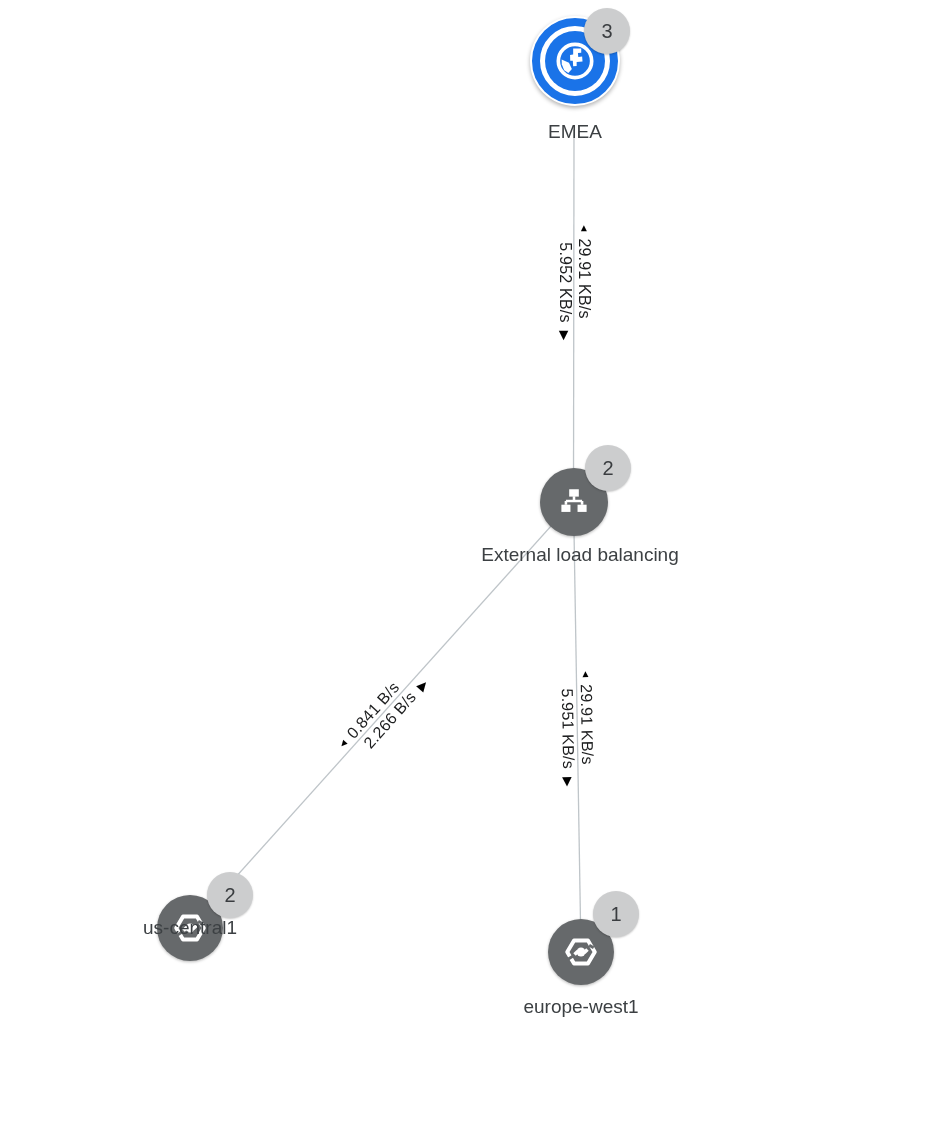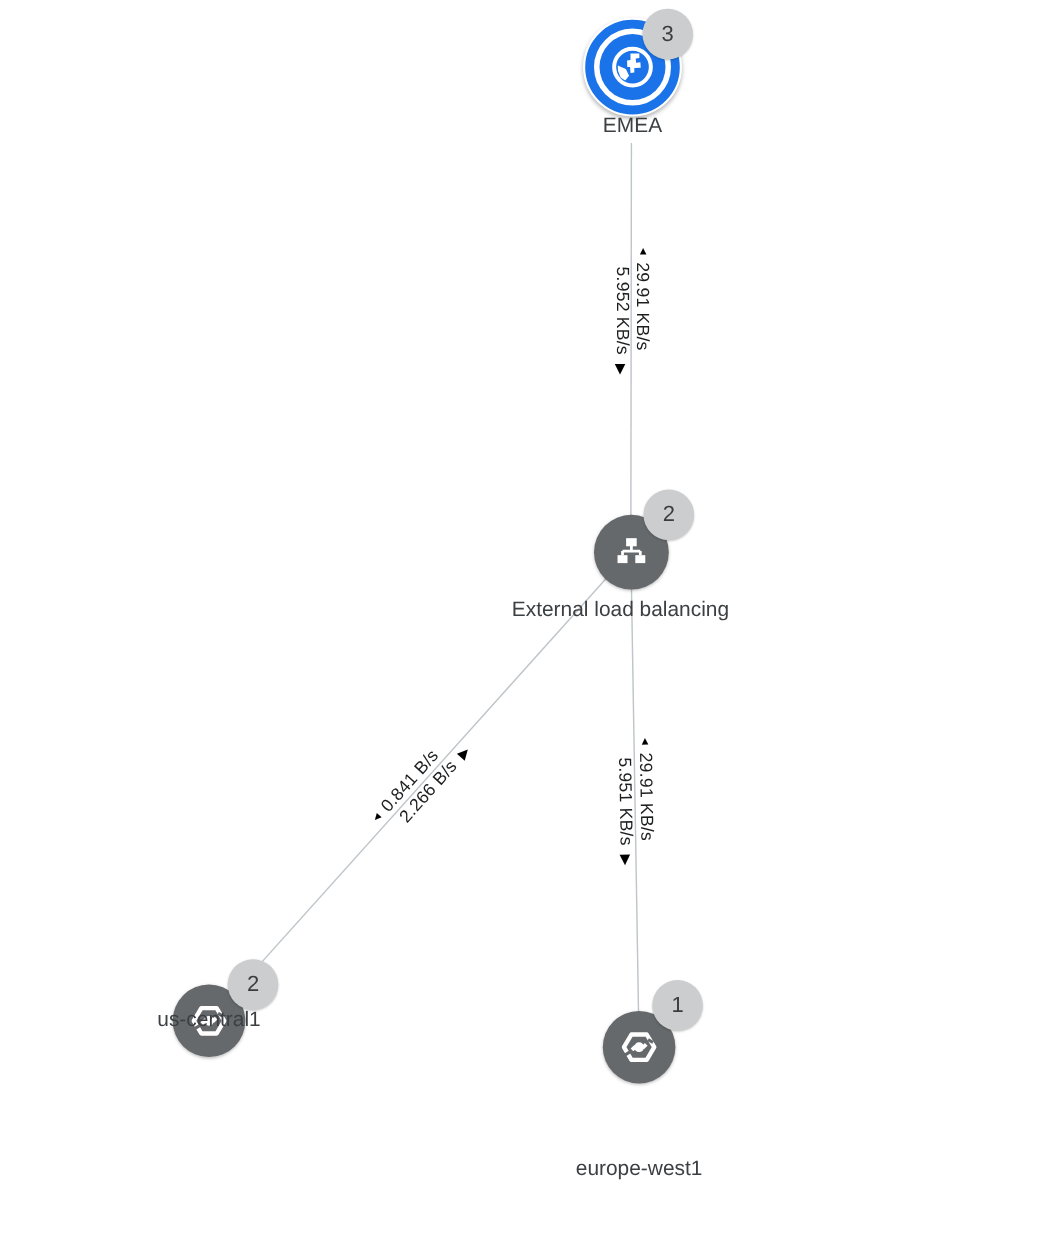--- a/index.html
+++ b/index.html
@@ -84,36 +84,36 @@
             <circle cx="12" cy="12" r="9.1" fill="none" stroke="#ffffff" stroke-width="2"></circle>
             <path fill="#ffffff" d="M11 5.2 L15.4 5.2 L15.4 7.5 L13.6 7.7 L13.8 9.8 L15.9 9.6 L16.1 12.3 L12.9 12.5 L12.9 14.7 L11 14.9 L10.8 11.9 L9.4 11.9 L9.3 8.7 L11 8.5 Z"></path>
             <path fill="#ffffff" d="M4.7 11.2 L8.7 13.0 L10.3 16.3 L8.4 18.6 L6.1 17.1 L4.8 13.8 Z"></path>
           </svg>
         </div>
       </div>
     </div>
     <div class="badge" style="left:584px;top:8px;">
       <span>3</span>
     </div>
-    <div class="nlabel" style="left:475px;top:104px;width:200px;text-align:center;">EMEA</div>
+    <div class="nlabel" style="left:475px;top:121px;width:200px;text-align:center;">EMEA</div>
   </div>
 
   <div class="node">
     <div class="circle gray" style="left:540px;top:468px;width:68px;height:68px;">
       <svg width="34" height="34" viewBox="0 0 24 24">
         <path d="M12 8 V11.3 M6.3 11.3 H17.7 M6.3 11.3 V13.9 M17.7 11.3 V13.9" fill="none" stroke="#ffffff" stroke-width="1.8"></path>
         <rect x="8.6" y="3" width="6.8" height="5.2" fill="#ffffff"></rect>
         <rect x="3.1" y="13.9" width="6.4" height="5.1" fill="#ffffff"></rect>
         <rect x="14.5" y="13.9" width="6.4" height="5.1" fill="#ffffff"></rect>
       </svg>
     </div>
     <div class="badge" style="left:585px;top:445px;">
       <span>2</span>
     </div>
-    <div class="nlabel" style="left:414px;top:544px;width:300px;">External load balancing</div>
+    <div class="nlabel" style="left:430px;top:544px;width:300px;">External load balancing</div>
   </div>
 
   <div class="node">
     <div class="circle gray" style="left:157px;top:895px;width:66px;height:66px;">
       <svg width="38" height="38" viewBox="0 0 24 24">
         <path d="M7.6 4.7 L16.4 4.7 L20.7 12 L16.4 19.3 L7.6 19.3 L3.3 12 Z" fill="none" stroke="#ffffff" stroke-width="2.5" stroke-linejoin="round"></path>
         <circle cx="12" cy="12" r="2.8" fill="#ffffff"></circle>
         <path d="M7.9 13.6 L10.0 11.6" stroke="#ffffff" stroke-width="2.2"></path>
         <path d="M16.1 10.4 L14.0 12.4" stroke="#ffffff" stroke-width="2.2"></path>
         <path d="M6.8 14.7 L4.0 16.4" stroke="#66696b" stroke-width="1.8"></path>
@@ -133,16 +133,16 @@
         <circle cx="12" cy="12" r="2.8" fill="#ffffff"></circle>
         <path d="M7.9 13.6 L10.0 11.6" stroke="#ffffff" stroke-width="2.2"></path>
         <path d="M16.1 10.4 L14.0 12.4" stroke="#ffffff" stroke-width="2.2"></path>
         <path d="M6.8 14.7 L4.0 16.4" stroke="#66696b" stroke-width="1.8"></path>
         <path d="M20.0 9.3 L17.2 7.7" stroke="#66696b" stroke-width="1.8"></path>
       </svg>
     </div>
     <div class="badge" style="left:593px;top:891px;">
       <span>1</span>
     </div>
-    <div class="nlabel" style="left:481px;top:1052px;width:200px;">europe-west1</div>
+    <div class="nlabel" style="left:481px;top:996px;width:200px;">europe-west1</div>
   </div>
 
 </div>
 
 </body></html>

